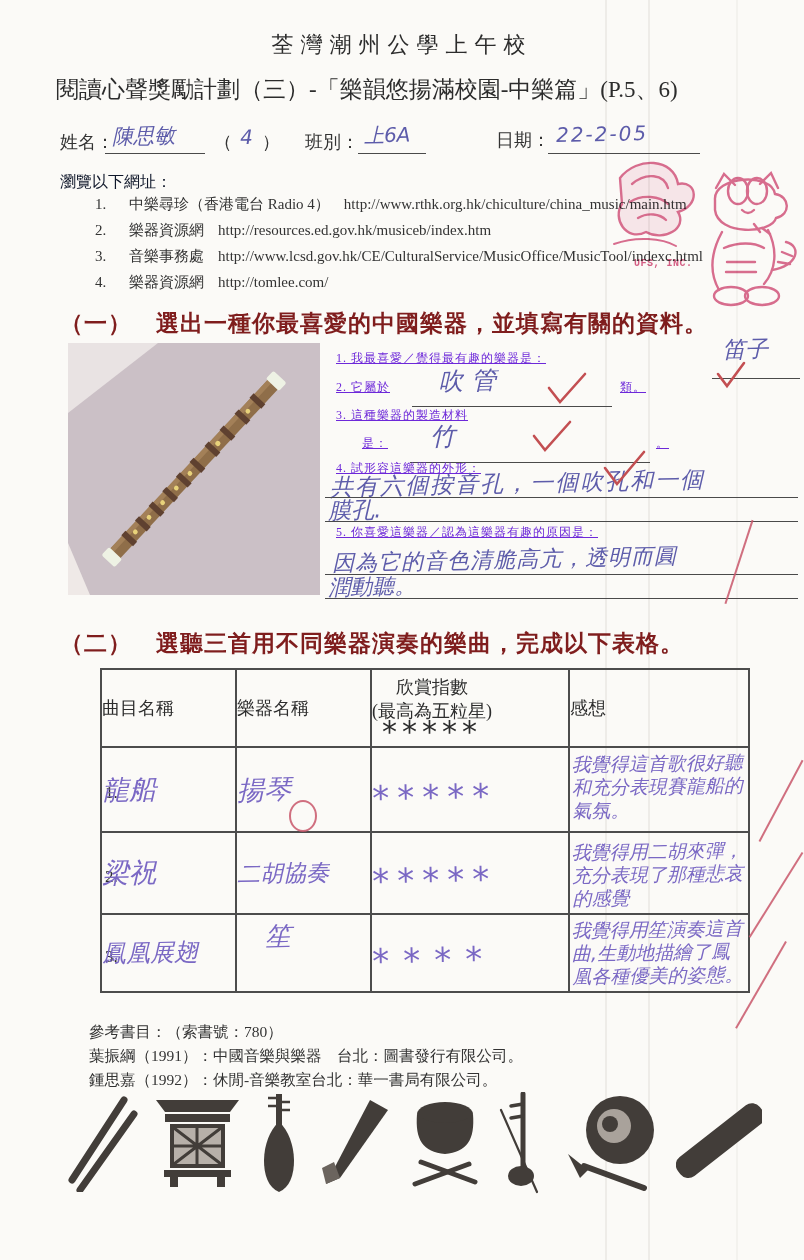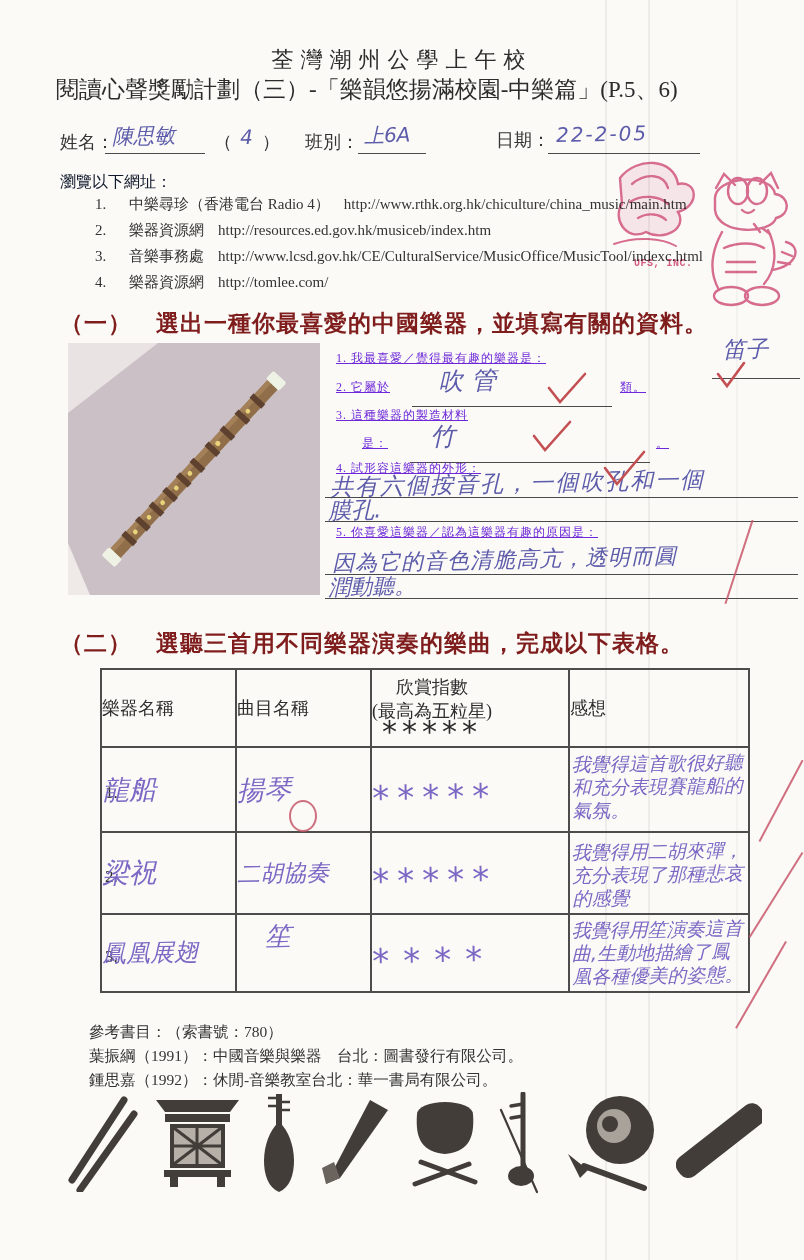--- a/index.html
+++ b/index.html
@@ -1,20 +1,20 @@
 <!DOCTYPE html>
 <html><head>
 <meta charset="utf-8">
 <style>
   html,body{margin:0;padding:0;}
   body{width:804px;height:1260px;background:#fbfaf7;position:relative;overflow:hidden;
        font-family:"Liberation Serif","DejaVu Serif",serif;color:#3a3a3a;}
   .abs{position:absolute;}
   .crease{position:absolute;top:0;bottom:0;width:2px;background:#d8d2cc;opacity:.35;}
-  .title{left:0;right:0;top:30px;text-align:center;font-size:22px;letter-spacing:7px;color:#2c2c2c;margin-top:15px;}
+  .title{left:0;right:0;top:30px;text-align:center;font-size:22px;letter-spacing:7px;color:#2c2c2c;}
   .subtitle{left:56px;top:74px;font-size:23px;color:#2c2c2c;white-space:nowrap;}
   .lbl{font-size:18px;color:#333;}
   .hw{font-family:"DejaVu Sans",sans-serif;font-style:italic;transform:rotate(-1.2deg);}
   .hw-blue{color:#5d5caa;}
   .hw-purple{color:#7a68c4;}
   .uline{position:absolute;height:0;border-bottom:1.6px solid #4a4a4a;}
   .urlrow{position:absolute;left:95px;font-size:15px;white-space:nowrap;color:#333;}
   .urlrow .n{display:inline-block;width:34px;}
   .urlrow .u{font-family:"Liberation Serif",serif;margin-left:14px;}
   .sechead{font-size:23px;font-weight:700;color:#7f1d1d;letter-spacing:1px;}
@@ -176,22 +176,22 @@
 <span class="abs q" style="left:336px;top:524px">5. 你喜愛這樂器／認為這樂器有趣的原因是：</span>
 <span class="abs hw hw-blue" style="left:332px;top:545px;font-size:22px;letter-spacing:1px">因為它的音色清脆高亢，透明而圓</span>
 <div class="uline" style="left:325px;top:574px;width:473px"></div>
 <span class="abs hw hw-blue" style="left:328px;top:572px;font-size:22px">潤動聽。</span>
 <div class="uline" style="left:325px;top:598px;width:473px"></div>
 <div class="redline" style="left:738px;top:518px;height:88px;transform:rotate(18deg)"></div>
 
 <div class="abs sechead" style="left:60px;top:628px">（二）　選聽三首用不同樂器演奏的樂曲，完成以下表格。</div>
 
 <div class="tbl">
+  <div class="cell th">曲目名稱</div>
   <div class="cell th">樂器名稱</div>
-  <div class="cell th">曲目名稱</div>
   <div class="cell th">
     <div>
       <div>欣賞指數</div>
       <div>(最高為五粒星)</div>
       <div style="font-size:30px;letter-spacing:5px;line-height:.6;font-family:'DejaVu Sans',sans-serif">*****</div>
     </div>
   </div>
   <div class="cell th">感想</div>
 
   <div class="cell">

